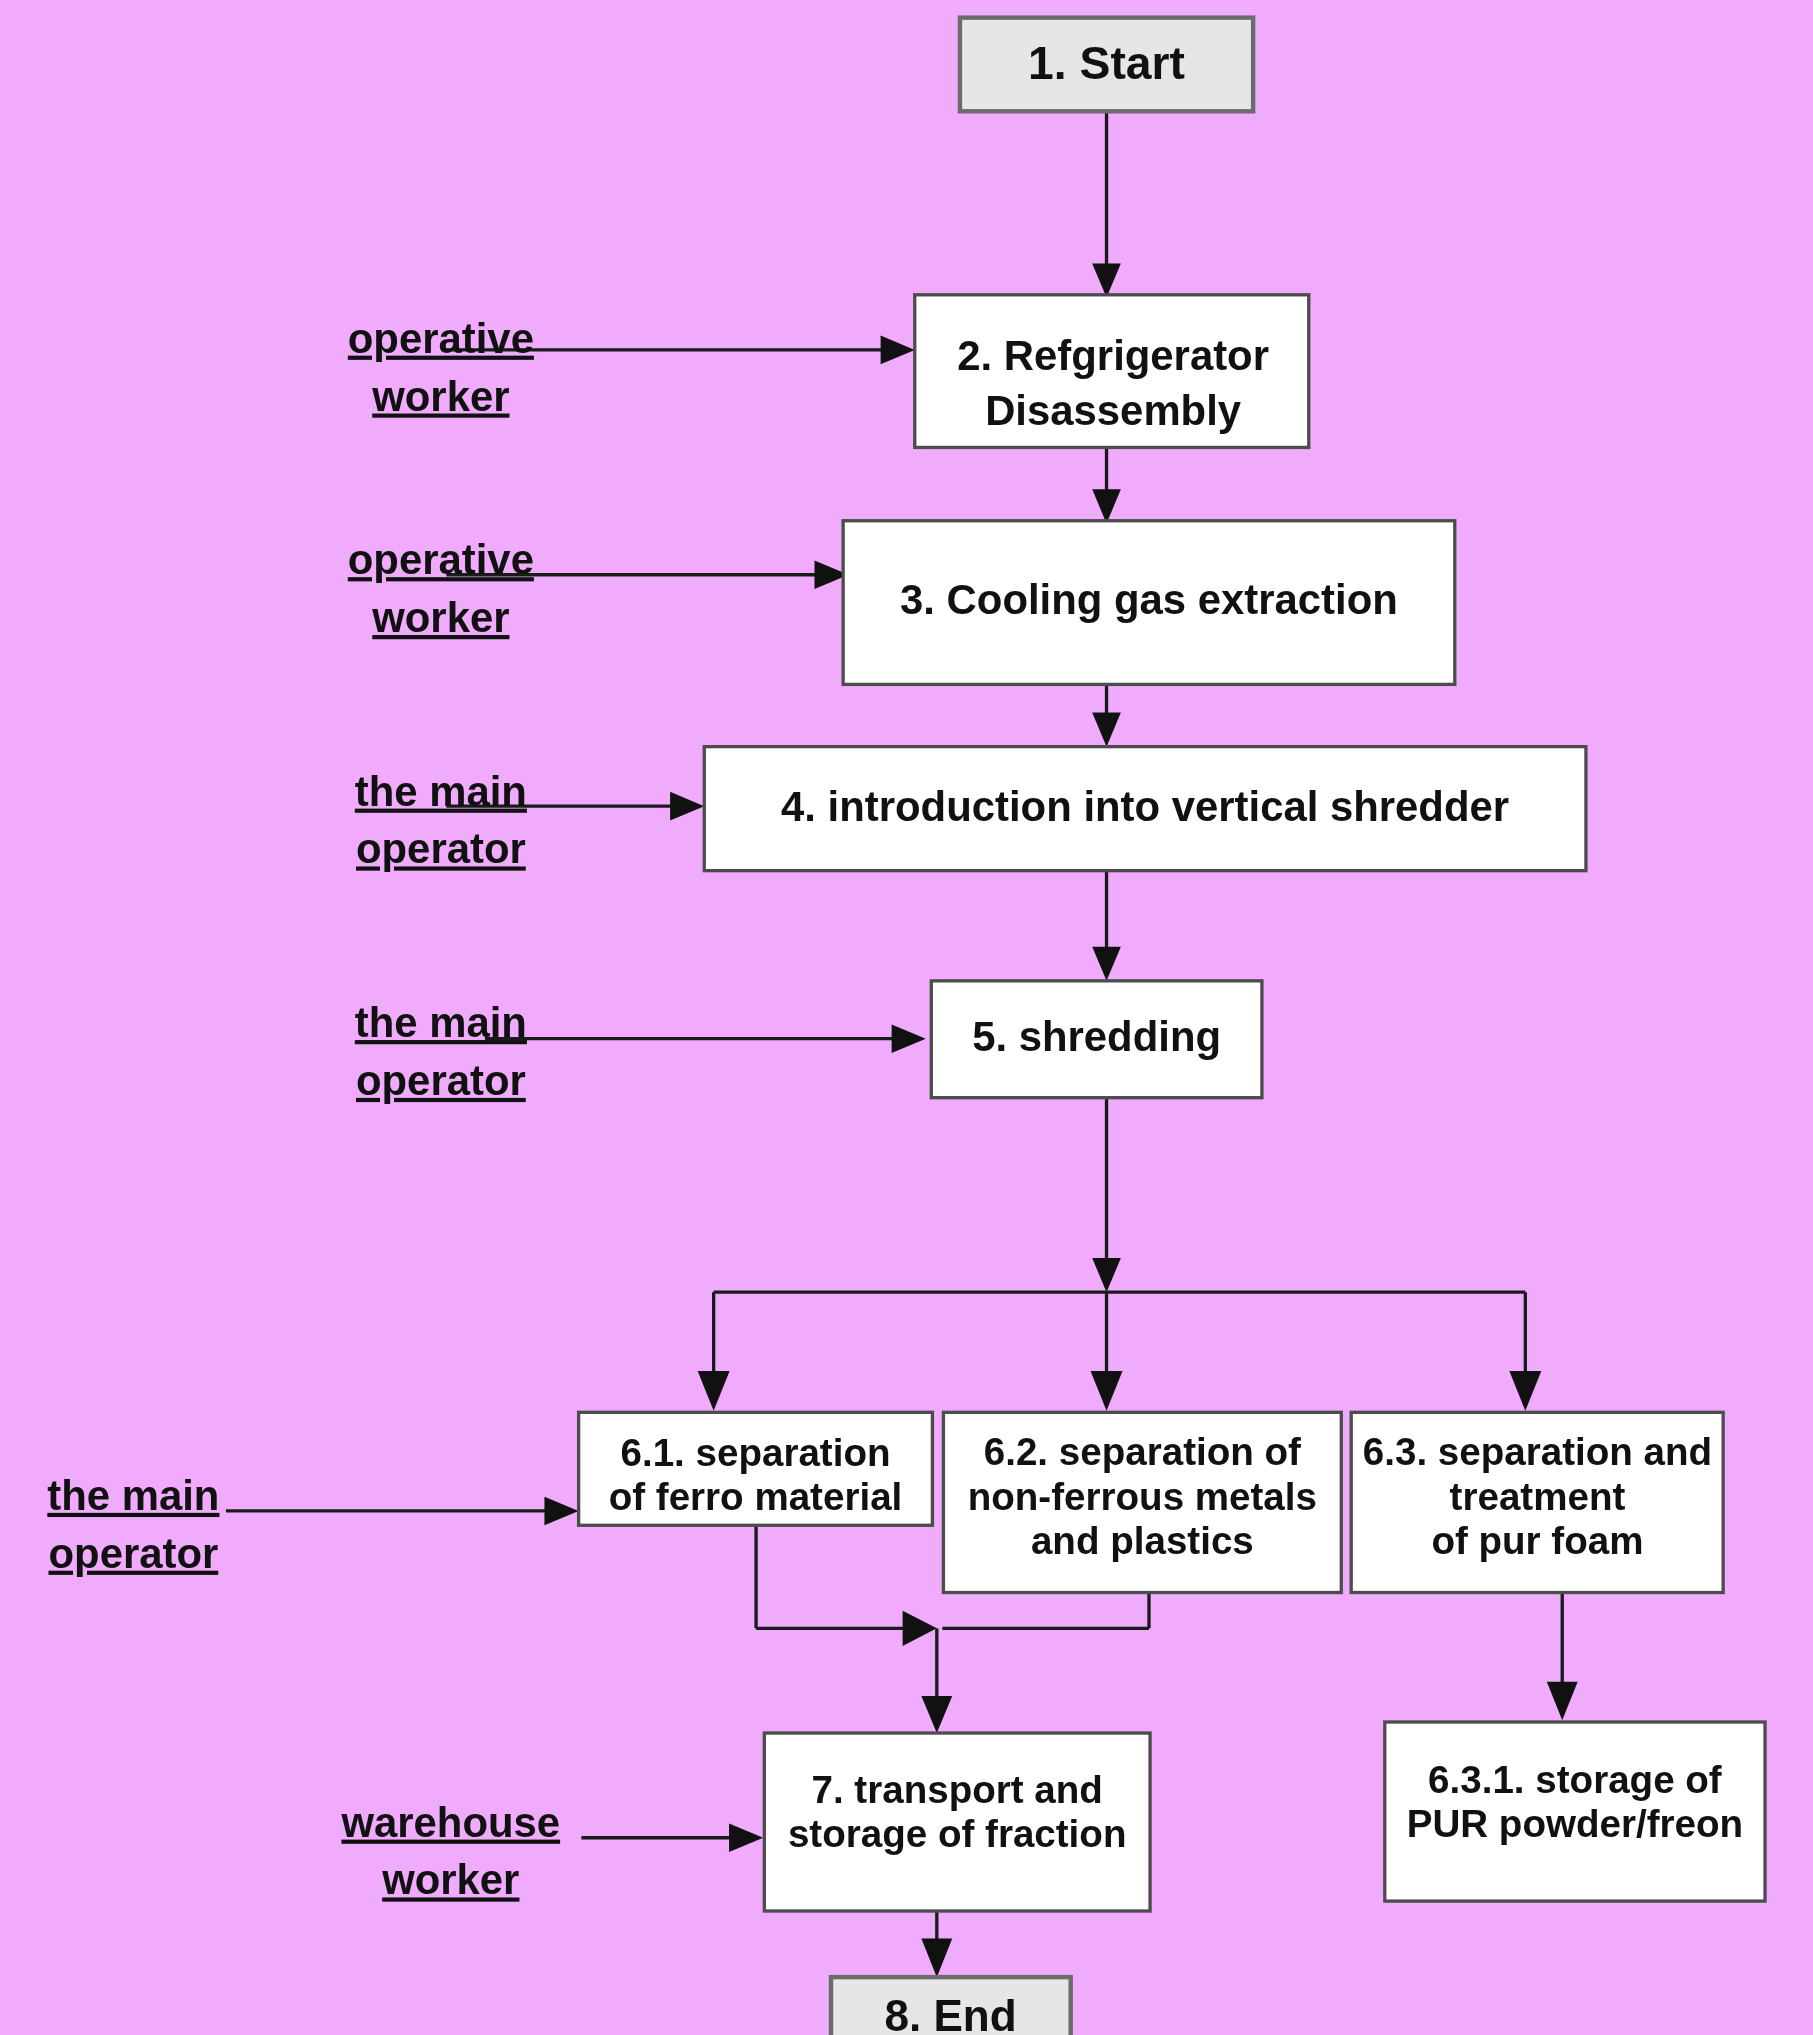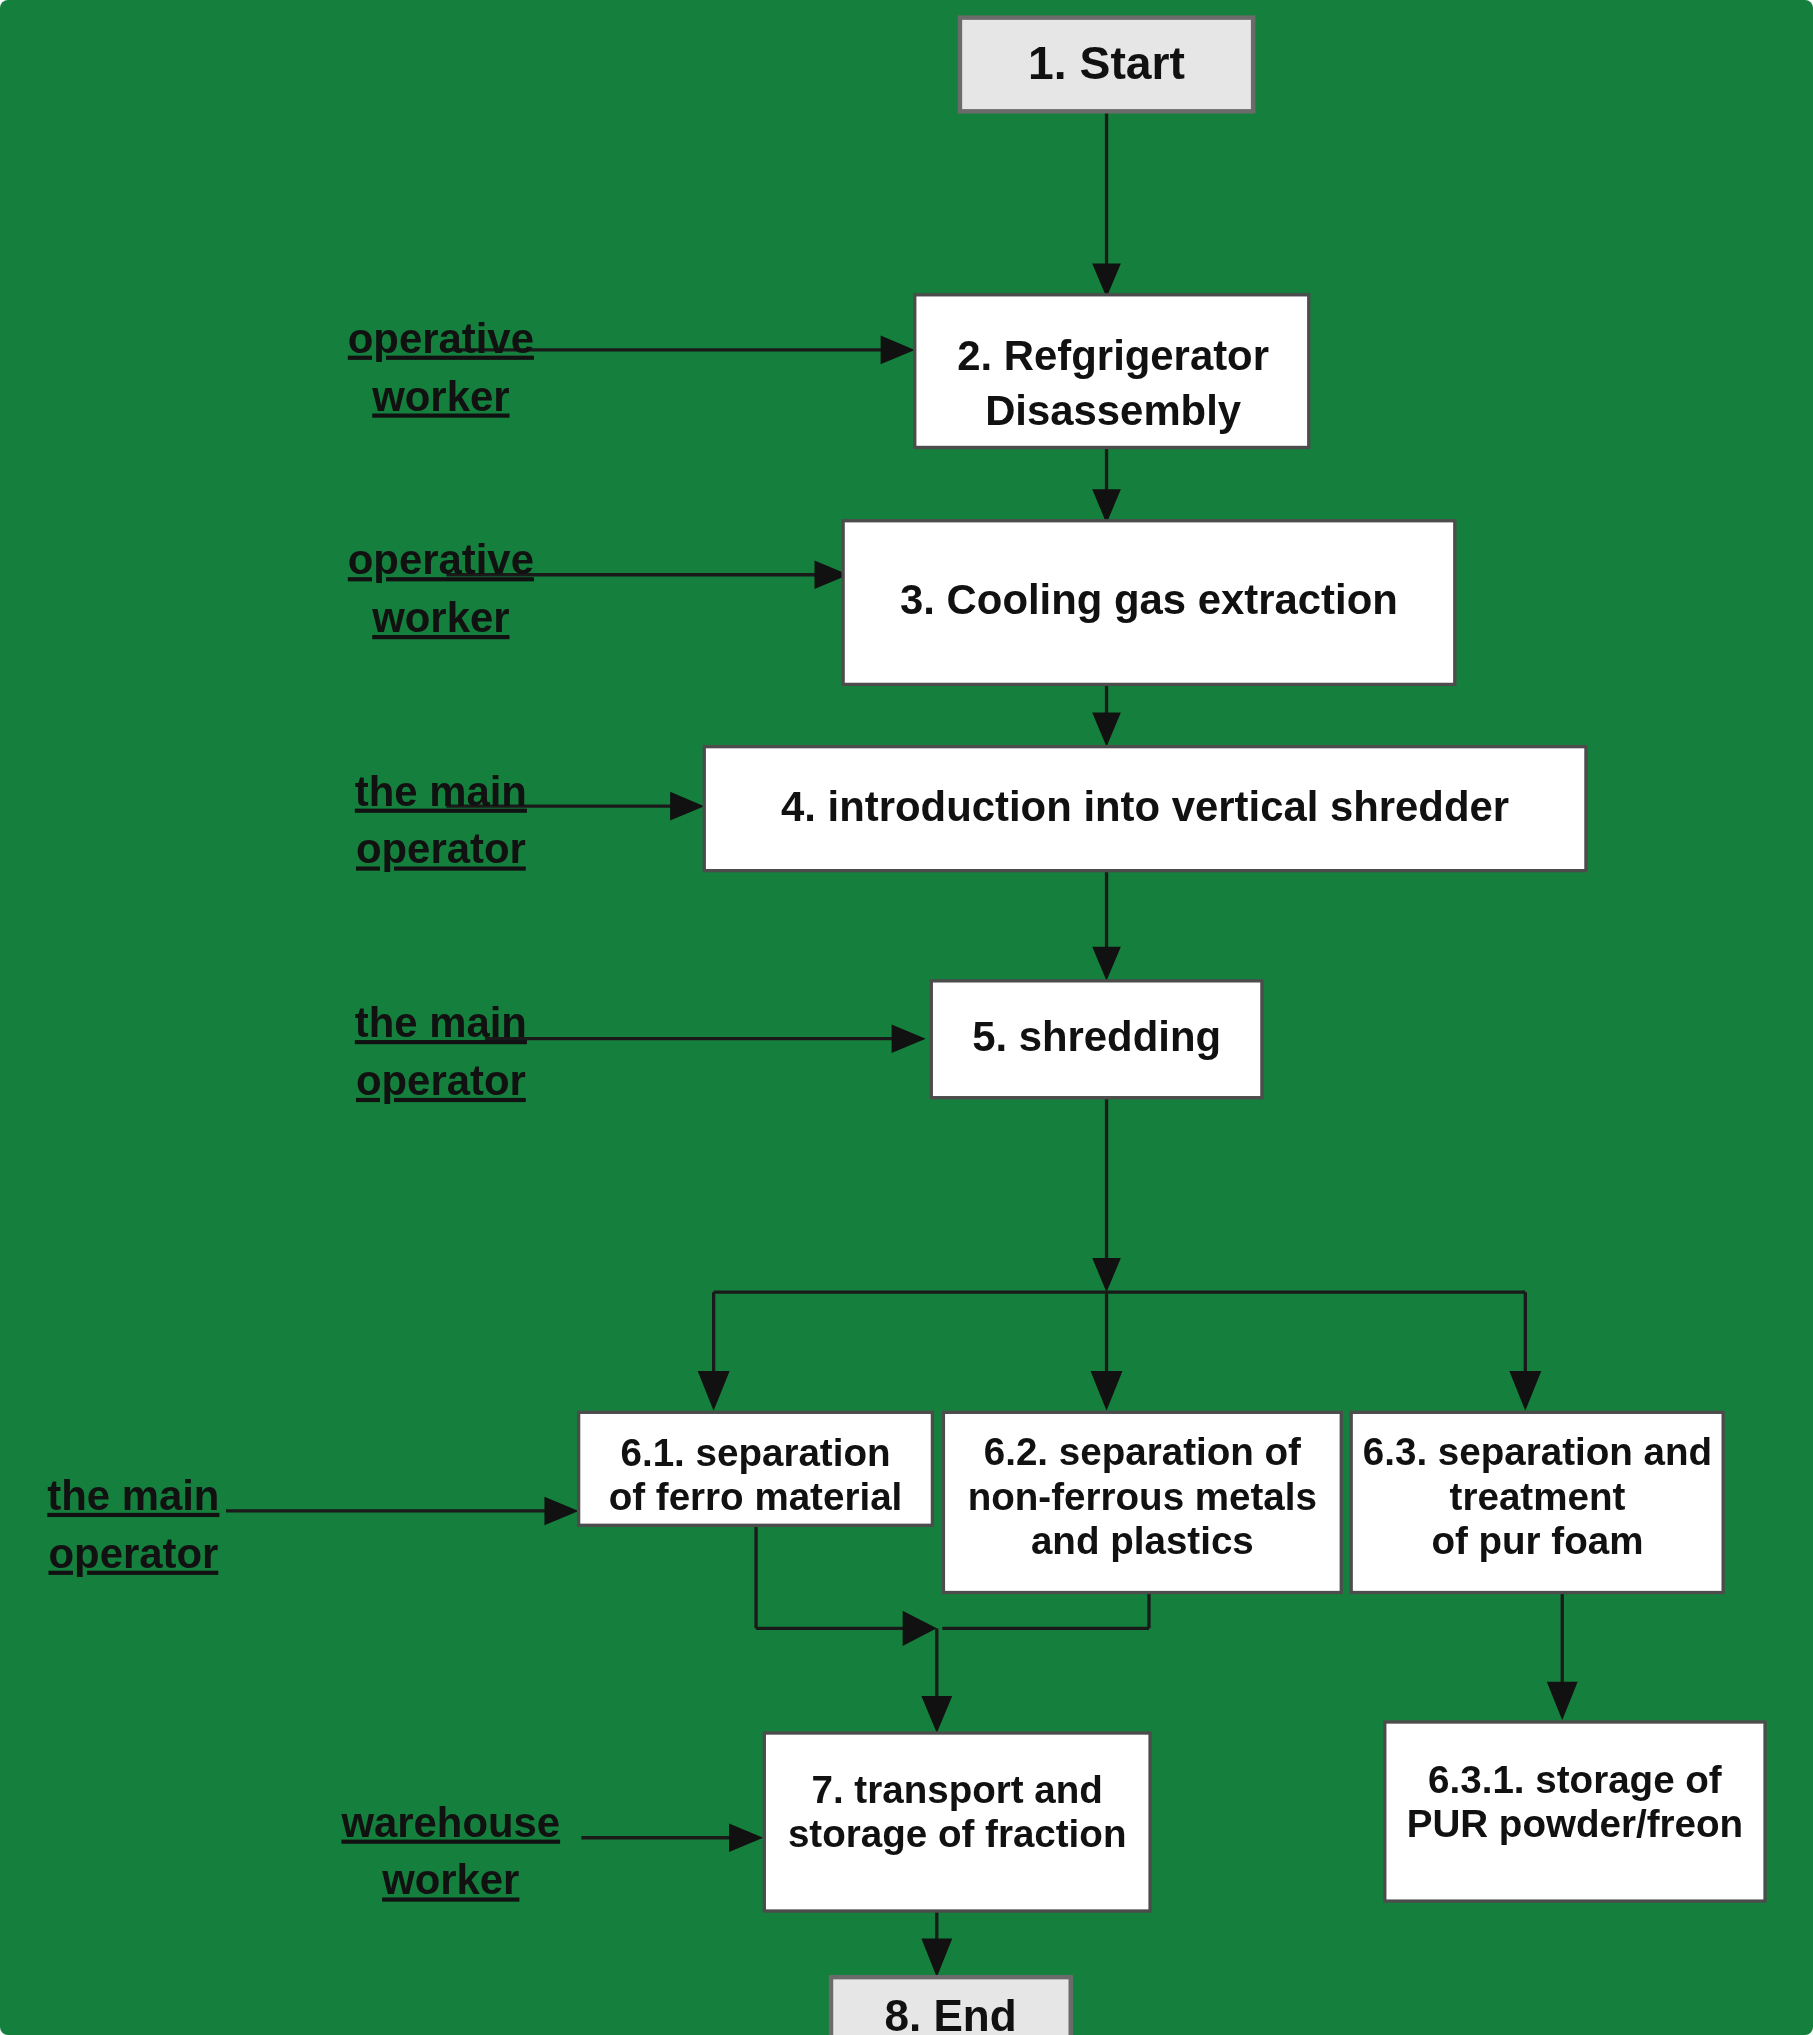--- a/index.html
+++ b/index.html
@@ -10,22 +10,21 @@
   body {
     width: 1813px;
     height: 2035px;
     font-family: "Liberation Sans", sans-serif;
     overflow: hidden;
   }
   #flowchart-root {
     position: relative;
     width: 1813px;
     height: 2035px;
-    background: #15803d;
-    border-radius: 8px;
+    background: #f0abfc;
   }
   svg.flow-svg {
     position: absolute;
     left: 0;
     top: 0;
     width: 1813px;
     height: 2035px;
   }
   .node-box {
     fill: #ffffff;

